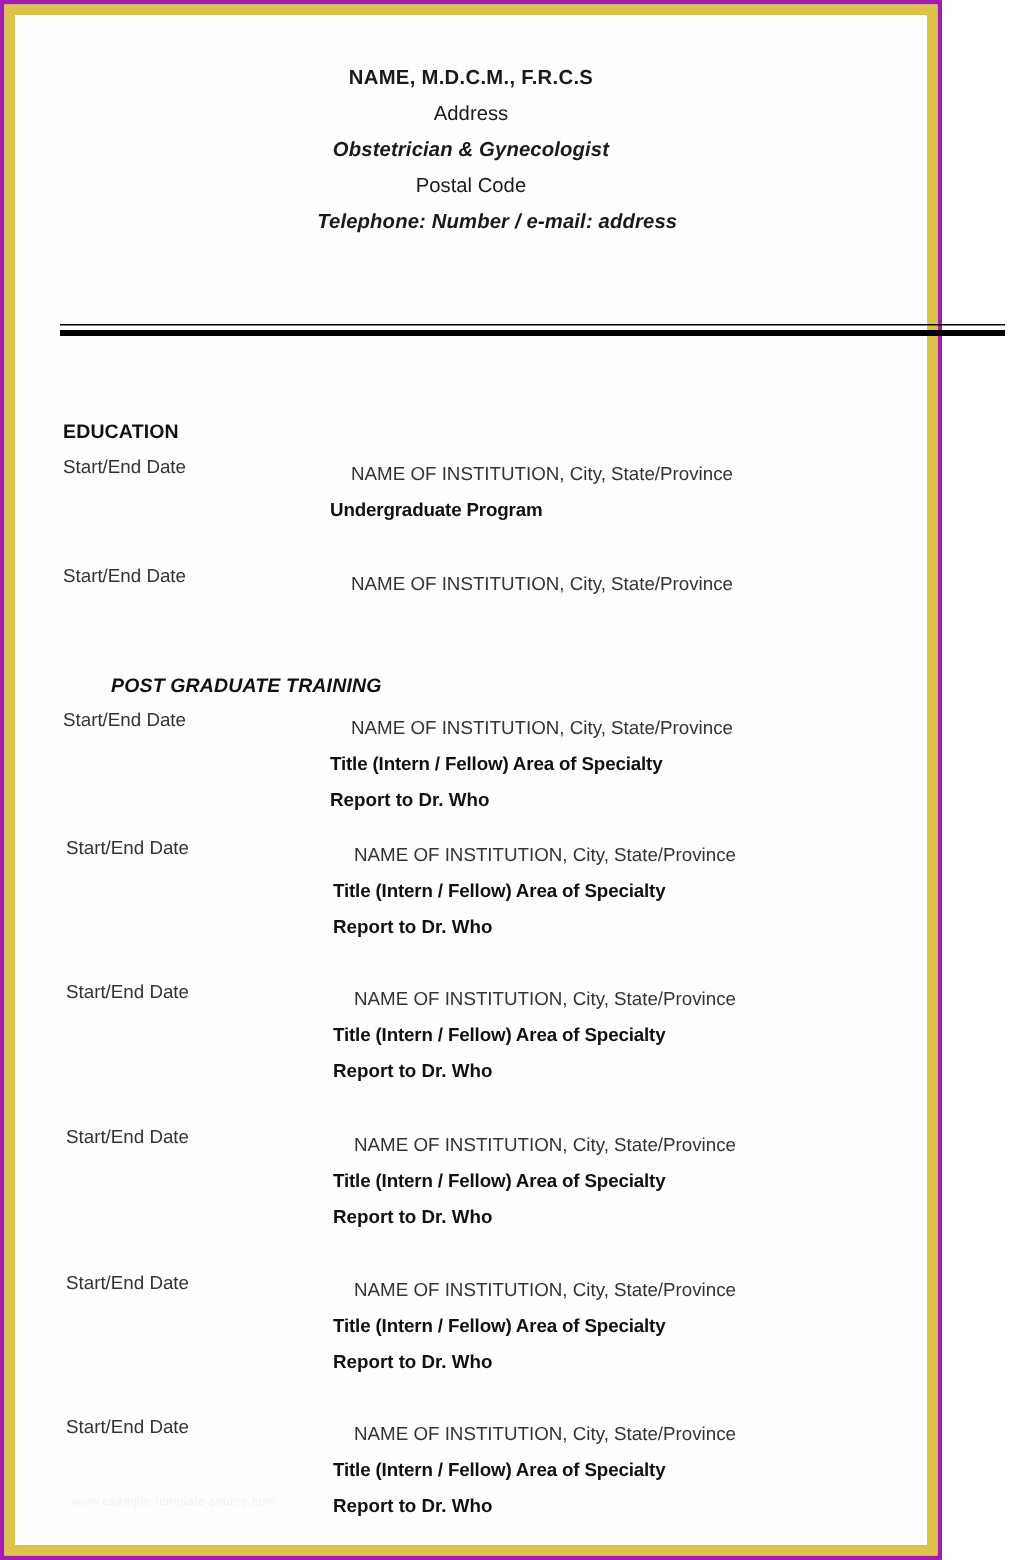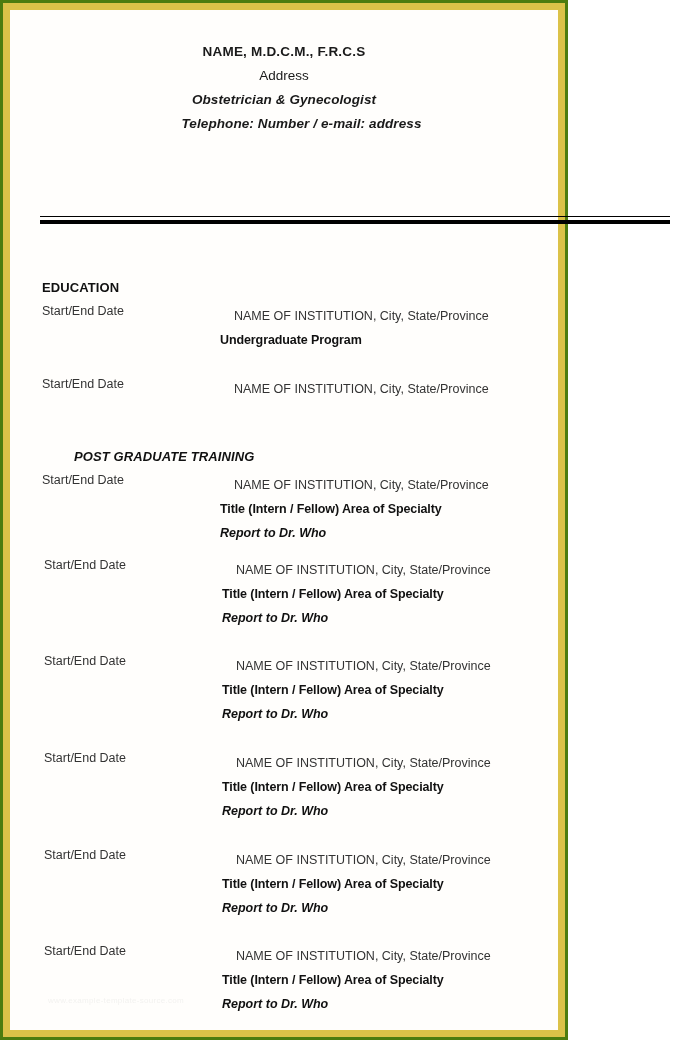--- a/index.html
+++ b/index.html
@@ -11,24 +11,24 @@
     width: 680px;
     height: 1040px;
     background: #ffffff;
     font-family: "Liberation Sans", sans-serif;
     overflow: hidden;
   }
 
   
   #page {
     position: relative;
-    width: 568px;
+    width: 628px;
     height: 1040px;
     box-sizing: border-box;
-    background: #4d7c0f;
+    background: #a21caf;
     padding: 3px;
   }
   #frame {
     position: relative;
     width: 100%;
     height: 100%;
     box-sizing: border-box;
     border: 7px solid #dcc248;
     background: #ffffff;
   }
@@ -117,21 +117,20 @@
   .entry .l2 {
     font-size: 12.5px;
     font-weight: bold;
     color: #111111;
     line-height: 24px;
     letter-spacing: -0.1px;
   }
   .entry .l3 {
     font-size: 12.5px;
     font-weight: bold;
-    font-style: italic;
     color: #111111;
     line-height: 24px;
   }
 
   
   .watermark {
     position: absolute;
     left: 38px;
     top: 986px;
     font-size: 8px;
@@ -145,20 +144,21 @@
 <body>
 
 <div id="page">
   <div id="frame">
     <div id="sheet">
 
       <div class="header">
         <div class="line hdr-name">NAME, M.D.C.M., F.R.C.S</div>
         <div class="line hdr-plain">Address</div>
         <div class="line hdr-specialty">Obstetrician &amp; Gynecologist</div>
+        <div class="line hdr-plain">Postal Code</div>
         <div class="line hdr-contact">Telephone:  Number / e-mail:  address</div>
       </div>
 
       <div class="rule-wrap">
         <div class="rule-thin"></div>
         <div class="rule-gap"></div>
         <div class="rule-thick"></div>
       </div>
 
       <div class="body-area" id="body-area">

